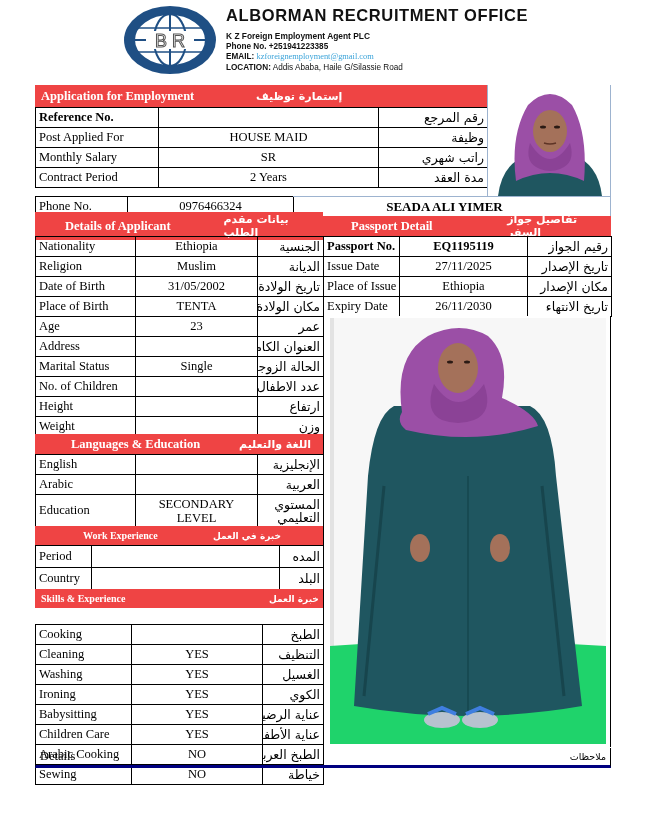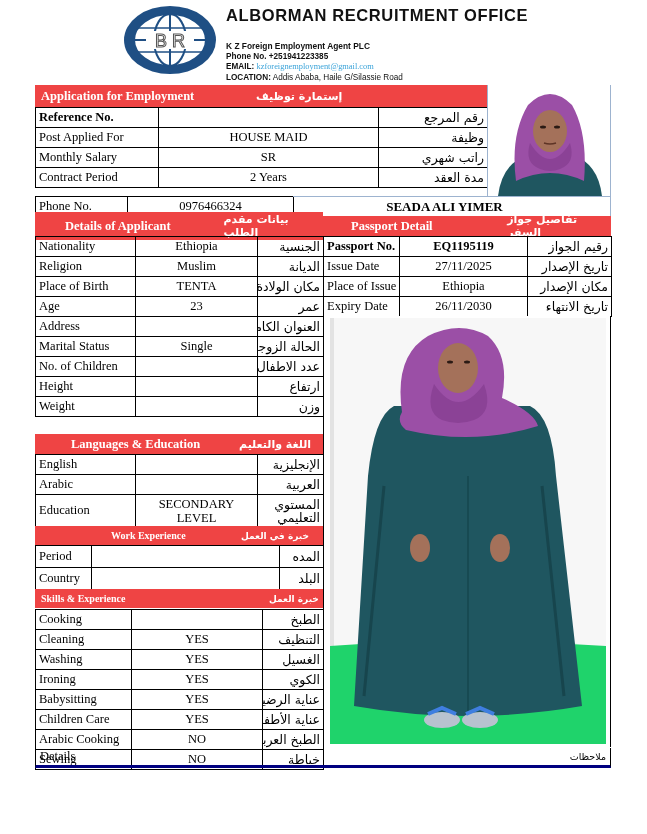--- a/index.html
+++ b/index.html
@@ -4,21 +4,21 @@
 <style>
   * { box-sizing: border-box; margin: 0; padding: 0; }
   html, body { width: 647px; height: 834px; background: #ffffff; overflow: hidden; }
   body { position: relative; font-family: "Liberation Serif", "DejaVu Serif", serif; color: #000; }
 
   
   .letterhead { position: absolute; left: 120px; top: 2px; width: 420px; height: 76px; }
   .logo { position: absolute; left: 2px; top: 2px; width: 96px; height: 72px; }
   .lh-text { position: absolute; left: 106px; top: 4px; font-family: "Liberation Sans", "DejaVu Sans", sans-serif; }
   .lh-title { font-size: 16.5px; font-weight: bold; letter-spacing: 0.6px; color: #111; }
-  .lh-sub { font-size: 8.4px; font-weight: bold; color: #111; margin-top: 16px; line-height: 10.5px; }
+  .lh-sub { font-size: 8.4px; font-weight: bold; color: #111; margin-top: 6px; line-height: 10.5px; }
   .lh-line { font-size: 8.2px; color: #111; line-height: 10.5px; }
   .lh-line b { font-weight: bold; }
   .lh-email { color: #3aa3d9; font-family: "Liberation Serif", serif; font-size: 8.4px; }
 
   
   .abs { position: absolute; }
   .bar {
     background: #ef4444; color: #ffffff; font-weight: bold; font-size: 12.5px;
     display: flex; align-items: center;
   }
@@ -139,20 +139,25 @@
         <td>Nationality</td>
         <td class="c">Ethiopia</td>
         <td class="r">الجنسية</td>
       </tr>
   <tr>
         <td>Religion</td>
         <td class="c">Muslim</td>
         <td class="r">الديانة</td>
       </tr>
   <tr>
+        <td>Date of Birth</td>
+        <td class="c">31/05/2002</td>
+        <td class="r">تاريخ الولادة</td>
+      </tr>
+  <tr>
         <td>Place of Birth</td>
         <td class="c">TENTA</td>
         <td class="r">مكان الولادة</td>
       </tr>
   <tr>
         <td>Age</td>
         <td class="c">23</td>
         <td class="r">عمر</td>
       </tr>
   <tr>
@@ -275,21 +280,21 @@
     </td>
     <td class="r" style="height:32px; line-height:13px;">
       <div>المستوي</div>
       <div>التعليمي</div>
     </td>
   </tr>
 </tbody>
   </table>
 
 <div class="abs bar" style="left:35px; top:526px; width:288px; height:19px; font-size:10px;">
-  <span style="margin-left:76px; width:130px;">Work Experience</span>
+  <span style="margin-left:48px; width:130px;">Work Experience</span>
   <span class="ar" style="font-size:9px;">خبرة في العمل</span>
 </div>
 <table class="grid" style="left:35px; top:545px; width:288px;">
   <colgroup>
       <col style="width:56px">
       <col style="width:188px">
       <col style="width:44px">
     </colgroup>
   <tbody>
       <tr>
@@ -302,21 +307,21 @@
         <td class="c"></td>
         <td class="r">البلد</td>
       </tr>
 </tbody>
   </table>
 
 <div class="abs bar" style="left:35px; top:589px; width:288px; height:19px; font-size:10px;">
   <span style="margin-left:6px; width:228px;">Skills &amp; Experience</span>
   <span class="ar" style="font-size:9px;">خبرة العمل</span>
 </div>
-<table class="grid" style="left:35px; top:609px; width:288px;">
+<table class="grid" style="left:35px; top:624px; width:288px;">
   <colgroup>
       <col style="width:96px">
       <col style="width:131px">
       <col style="width:61px">
     </colgroup>
   <tbody>
       <tr>
         <td style="height:17.5px;">Cooking</td>
         <td class="c"></td>
         <td class="r">الطبخ</td>

